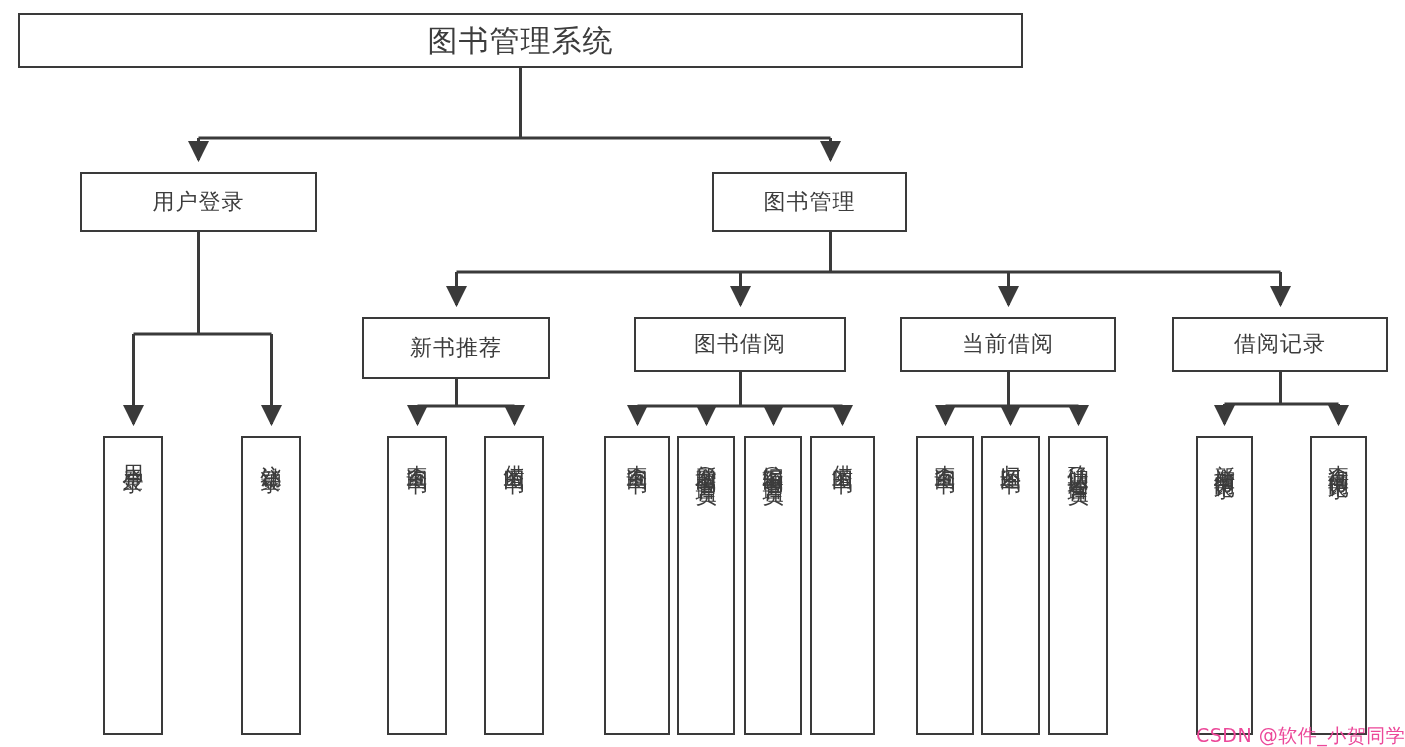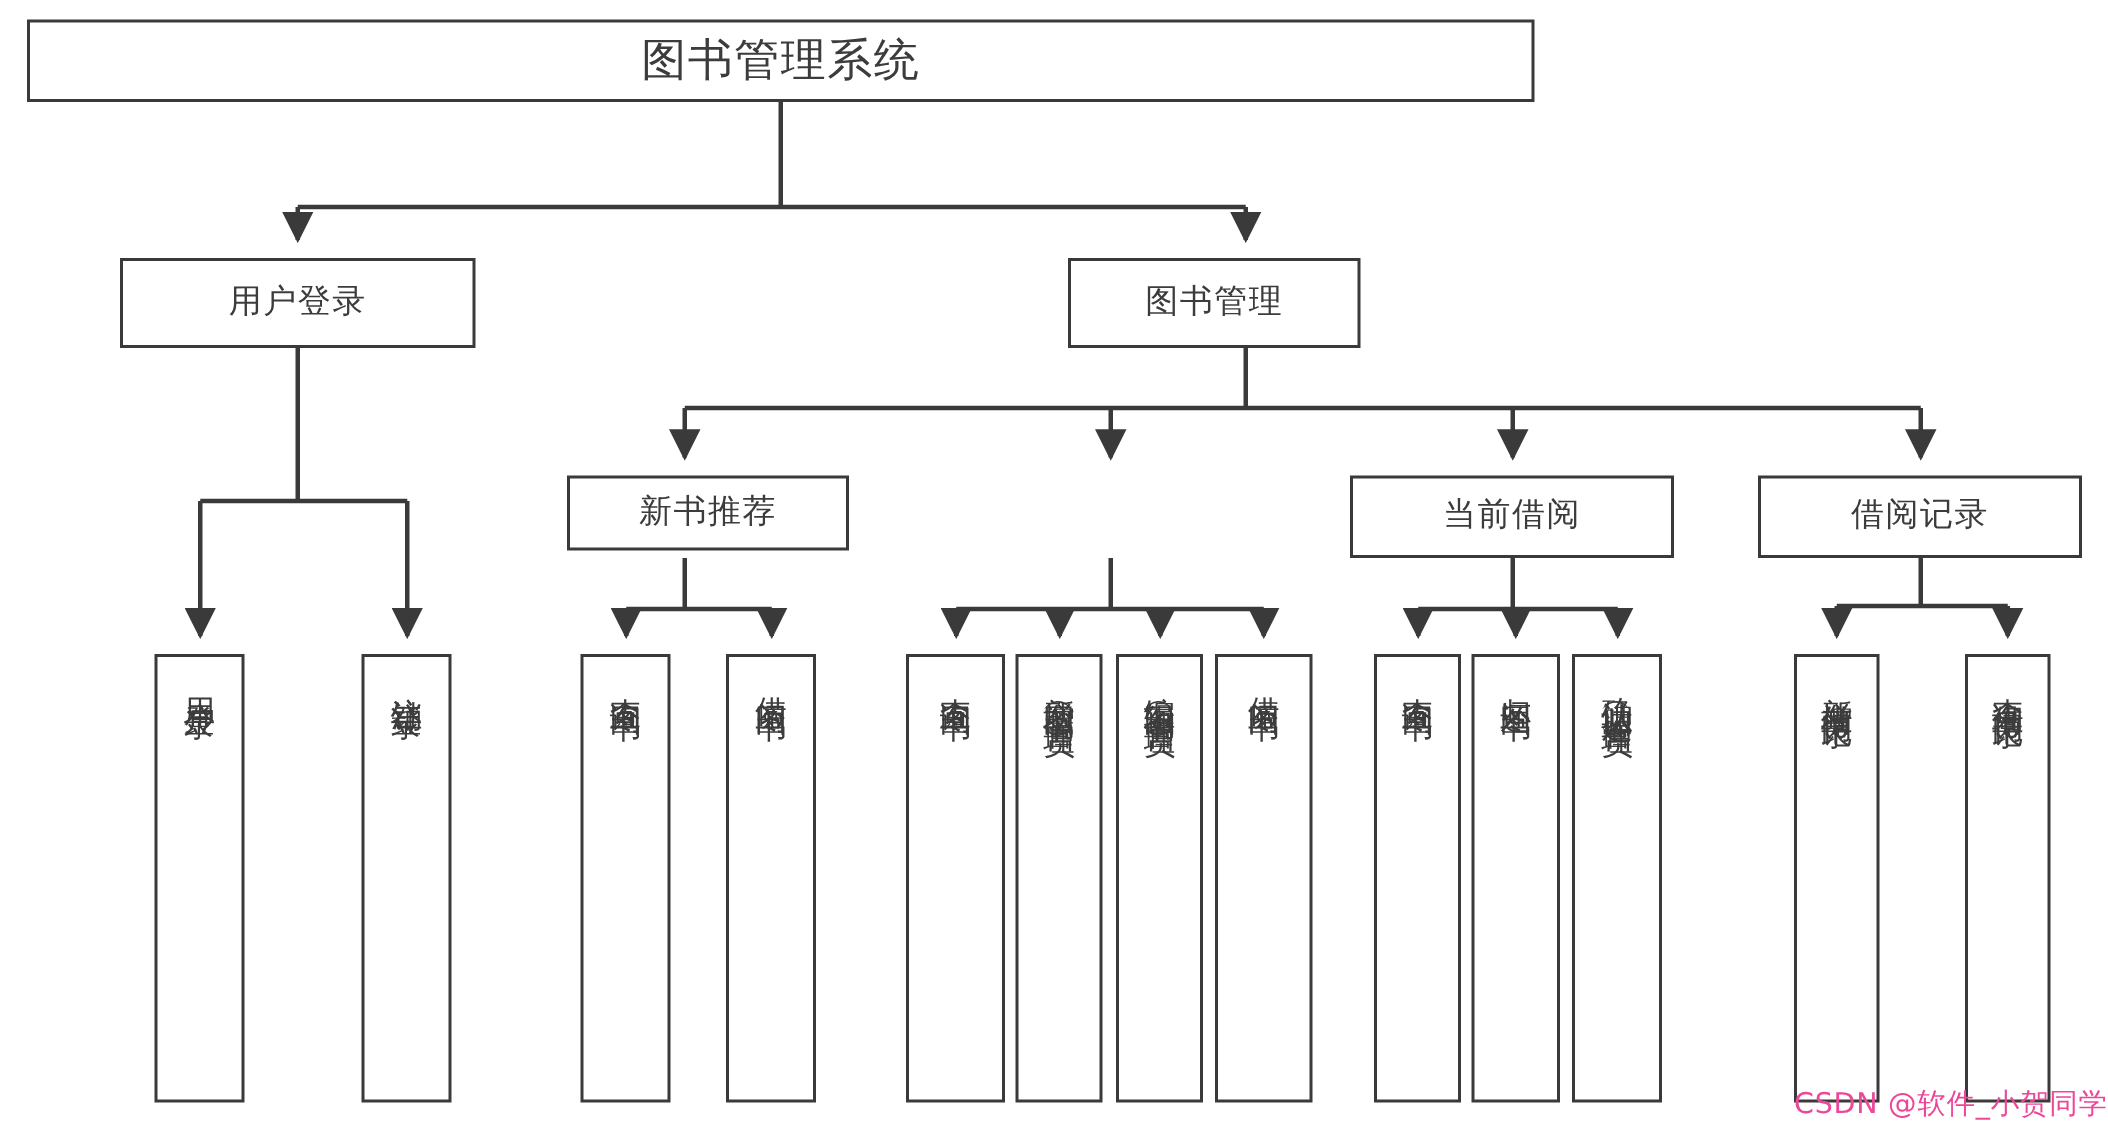--- a/index.html
+++ b/index.html
@@ -137,22 +137,25 @@
     <span>图书管理系统</span>
   </div>
 
   <div class="node horiz" style="left: 80px; top: 172px; width: 237px; height: 60px;">
     <span>用户登录</span>
   </div>
   <div class="node horiz" style="left: 712px; top: 172px; width: 195px; height: 60px;">
     <span>图书管理</span>
   </div>
 
-  <div class="node horiz" style="left: 362px; top: 317px; width: 188px; height: 50px; margin-left: 16px;">
+  <div class="node horiz" style="left: 362px; top: 317px; width: 188px; height: 62px;">
     <span>新书推荐</span>
+  </div>
+  <div class="node horiz" style="left: 634px; top: 317px; width: 212px; height: 55px;">
+    <span>图书借阅</span>
   </div>
   <div class="node horiz" style="left: 900px; top: 317px; width: 216px; height: 55px;">
     <span>当前借阅</span>
   </div>
   <div class="node horiz" style="left: 1172px; top: 317px; width: 216px; height: 55px;">
     <span>借阅记录</span>
   </div>
 
   <div class="node vert" style="left: 103px; top: 436px; width: 60px; height: 299px;">
     <div class="vcell">

